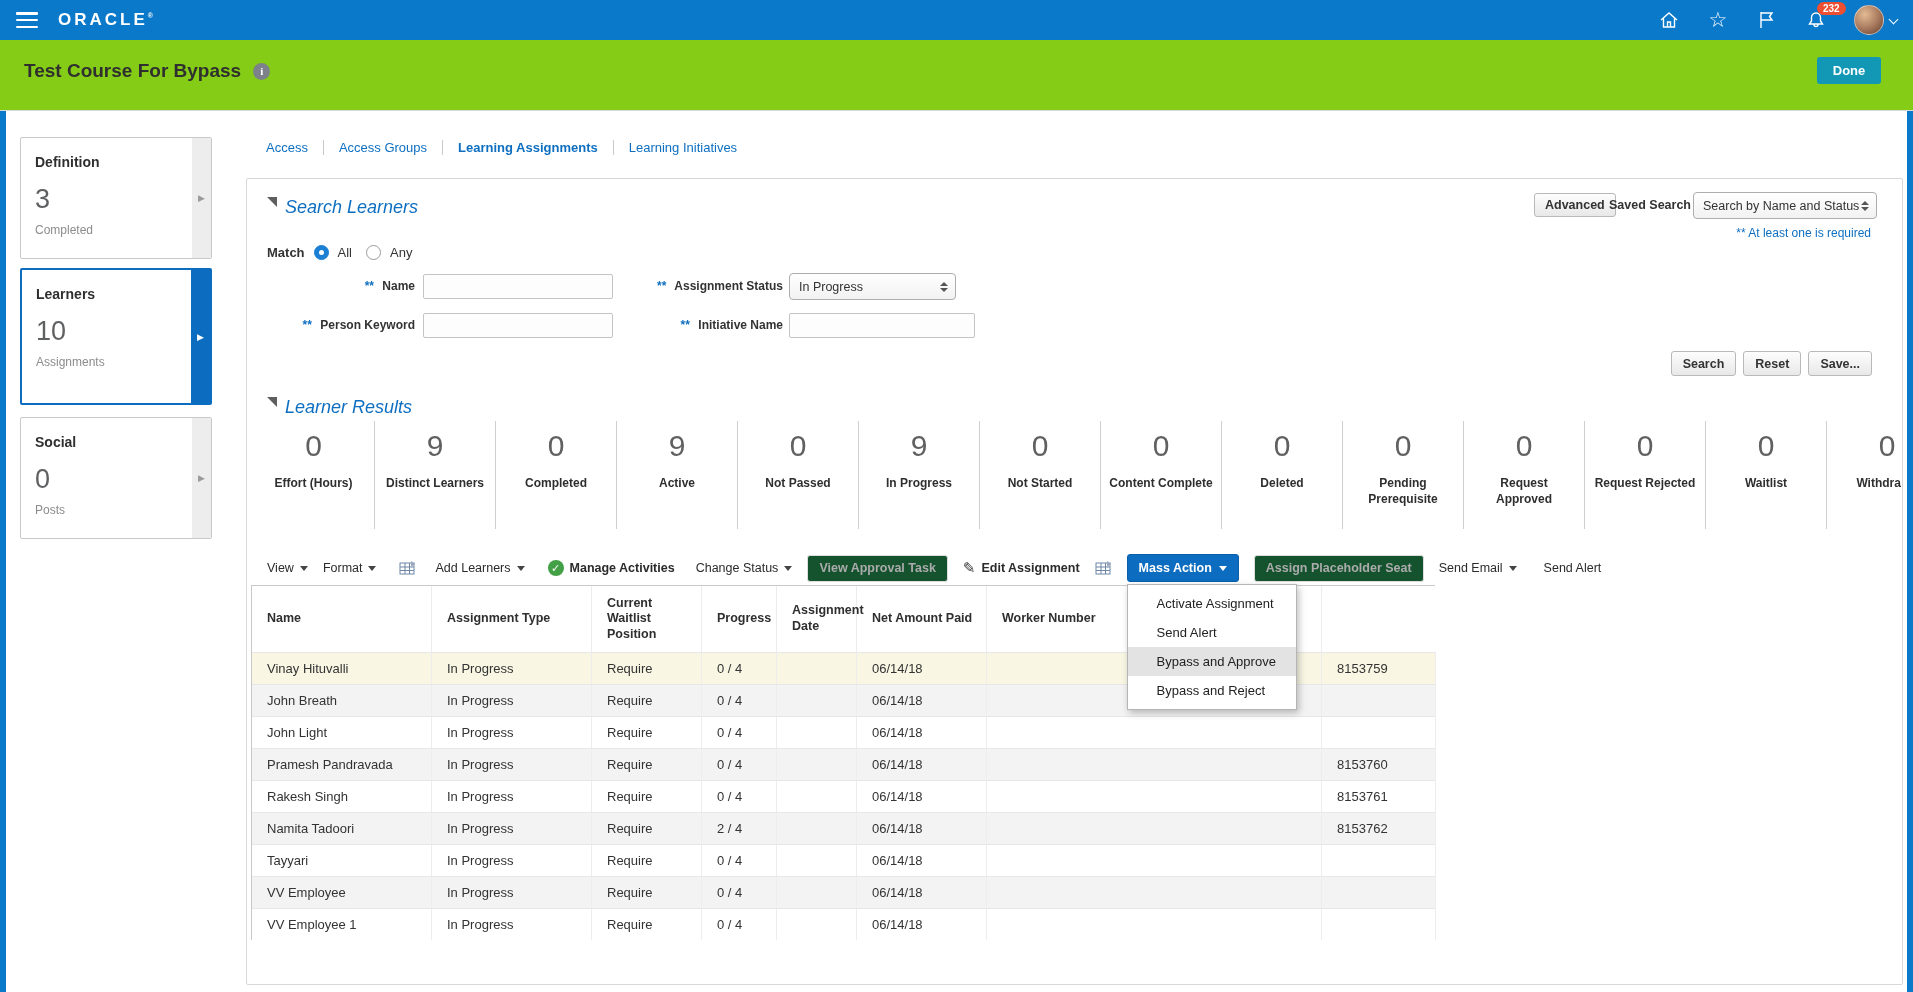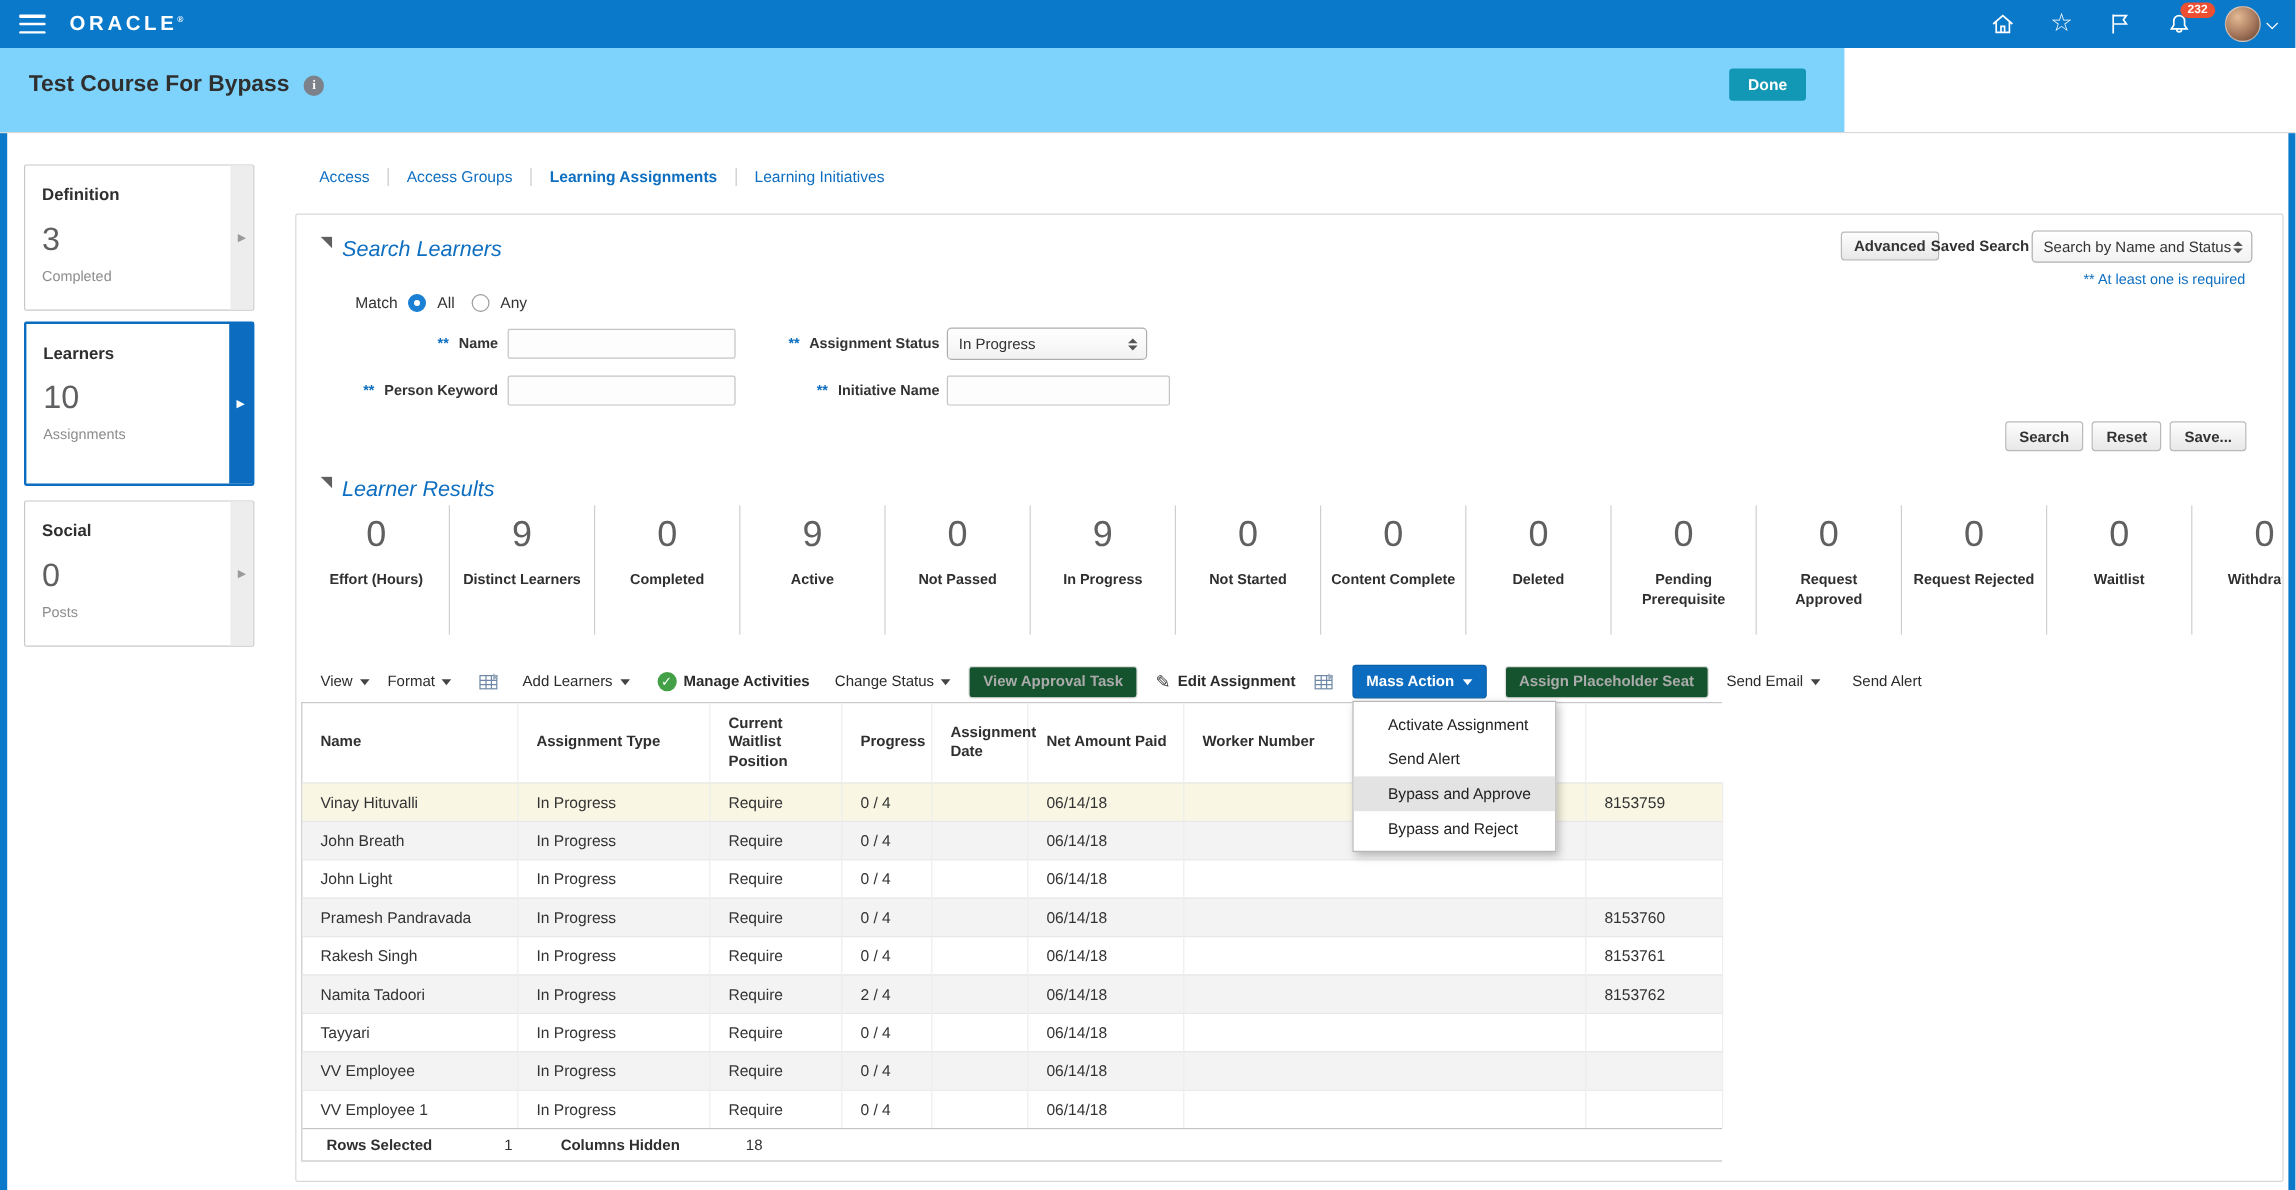--- a/index.html
+++ b/index.html
@@ -17,21 +17,21 @@
   .brand sup{font-size:7px;letter-spacing:0;}
   .hdr-icons{position:absolute;right:16px;top:0;height:40px;display:flex;align-items:center;gap:27px;}
   .hic{position:relative;width:22px;height:22px;display:flex;align-items:center;justify-content:center;color:#fff;cursor:pointer;}
   .hic svg{stroke:#fff;fill:none;stroke-width:1.4;}
   .star-glyph{font-size:21px;line-height:20px;color:#fff;}
   .badge{position:absolute;top:-7px;left:12px;background:var(--badge);color:#fff;font-size:10px;font-weight:bold;padding:1px 6px;border-radius:8px;}
   .avatar{width:30px;height:30px;border-radius:50%;background:radial-gradient(circle at 35% 30%,#e3bb94,#a4765b 55%,#5d3d2e);border:1px solid rgba(255,255,255,.5);}
   .chev{width:7px;height:7px;border-right:1.6px solid #fff;border-bottom:1.6px solid #fff;transform:rotate(45deg);margin-left:-18px;margin-top:-2px;}
   .avatar-wrap{display:flex;align-items:center;gap:24px;cursor:pointer;}
   
-  .pagehdr{position:absolute;left:0;top:40px;width:1537px;height:70px;background:#7dd3fc;}
+  .pagehdr{position:absolute;left:0;top:40px;width:1913px;height:70px;background:#84cc16;}
   .pagetitle{position:absolute;left:24px;top:20px;font-size:19px;font-weight:bold;color:#2f2f2f;display:flex;align-items:center;gap:12px;}
   .info-ic{width:17px;height:17px;border-radius:50%;background:#7d828a;color:#fff;font-size:11px;font-weight:bold;display:inline-flex;align-items:center;justify-content:center;font-family:"Liberation Serif",serif;}
   .done-btn{position:absolute;right:32px;top:17px;width:64px;height:27px;background:var(--done-teal);color:#fff;font-size:13px;font-weight:bold;border:none;border-radius:3px;cursor:pointer;}
   .hdr-divider{position:absolute;left:0;top:110px;width:1913px;height:1px;background:#d9d9d9;}
   .edge{position:absolute;top:111px;bottom:0;width:6px;background:var(--hdr-blue);}
   .edge.l{left:0;} .edge.r{right:0;}
   
   .card{position:absolute;left:20px;width:192px;background:#fff;border:1px solid #c9c9c9;border-radius:2px;padding:16px 30px 12px 14px;}
   .card .strip{position:absolute;right:0;top:0;bottom:0;width:19px;background:#ededed;display:flex;align-items:center;justify-content:center;color:#9a9a9a;font-size:9px;cursor:pointer;}
   .card.selected{border:2px solid var(--strip-blue);}
@@ -52,21 +52,21 @@
   
   .adv-btn{position:absolute;left:1287px;top:14px;height:24px;padding:0 10px;font-size:12.5px;font-weight:bold;color:#333;background:linear-gradient(#fdfdfd,#e8e8e8);border:1px solid #b9b9b9;border-radius:3px;cursor:pointer;}
   .saved-lbl{position:absolute;left:1362px;top:19px;font-size:12.5px;font-weight:bold;color:#333;}
   .selectbox{position:relative;background:linear-gradient(#fff,#f2f2f2);border:1px solid #adadad;border-radius:4px;font-size:12.5px;color:#333;display:flex;align-items:center;padding:0 24px 0 9px;cursor:pointer;white-space:nowrap;}
   .spin{position:absolute;right:7px;top:50%;transform:translateY(-50%);display:flex;flex-direction:column;gap:2px;}
   .spin i{display:block;width:0;height:0;border-left:4px solid transparent;border-right:4px solid transparent;}
   .spin .up{border-bottom:4px solid #555;} .spin .dn{border-top:4px solid #555;}
   .saved-sel{position:absolute;left:1446px;top:13px;width:184px;height:27px;}
   .req-note{position:absolute;right:31px;top:47px;font-size:12px;color:var(--accent);}
   .match-row{position:absolute;left:20px;top:66px;display:flex;align-items:center;gap:9px;font-size:13px;}
-  .match-lbl{font-weight:normal;margin-left:29px;}
+  .match-lbl{font-weight:bold;}
   .radio{width:15px;height:15px;border-radius:50%;border:1px solid #9b9b9b;background:#fff;display:inline-flex;align-items:center;justify-content:center;cursor:pointer;}
   .radio.on{background:#1b80d4;border-color:#1b80d4;}
   .radio.on::after{content:"";width:5px;height:5px;border-radius:50%;background:#fff;}
   .f-label{position:absolute;font-size:12px;font-weight:bold;color:#333;text-align:right;white-space:nowrap;}
   .req{color:var(--accent);font-weight:bold;margin-right:5px;}
   .f-input{position:absolute;height:25px;border:1px solid #c4c4c4;border-radius:2px;background:#fdfdfe;padding:0 6px;font-size:12.5px;}
   .form-btns{position:absolute;top:172px;right:30px;display:flex;gap:7px;}
   .gbtn{height:25px;padding:0 11px;font-size:12.5px;font-weight:bold;color:#333;background:linear-gradient(#fdfdfd,#e8e8e8);border:1px solid #b9b9b9;border-radius:3px;cursor:pointer;}
   
   .tiles{position:absolute;left:6px;top:242px;right:1px;height:108px;display:flex;overflow:hidden;}
@@ -461,21 +461,15 @@
       <div class="td">VV Employee 1</div>
         <div class="td">In Progress</div>
         <div class="td">Require</div>
         <div class="td">0 / 4</div>
         <div class="td"></div>
         <div class="td">06/14/18</div>
         <div class="td"></div>
         <div class="td"></div>
     </div>
 
-    <div class="tfoot">
-      <span class="fl" style="margin-left:20px;">Rows Selected</span>
-      <span style="margin-left:60px;">1</span>
-      <span class="fl" style="margin-left:40px;">Columns Hidden</span>
-      <span style="margin-left:55px;">18</span>
-    </div>
   </div>
 
 </div>
 
 </body></html>

